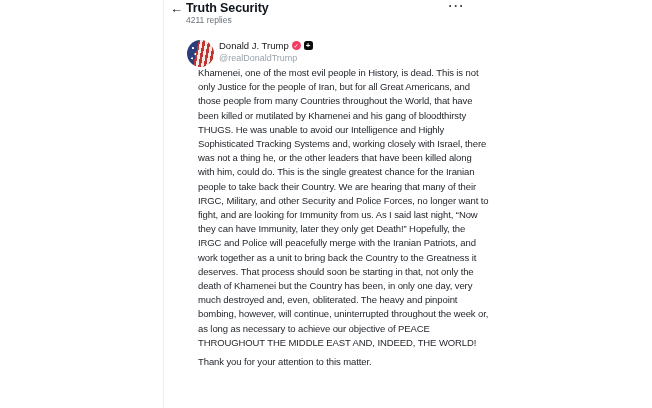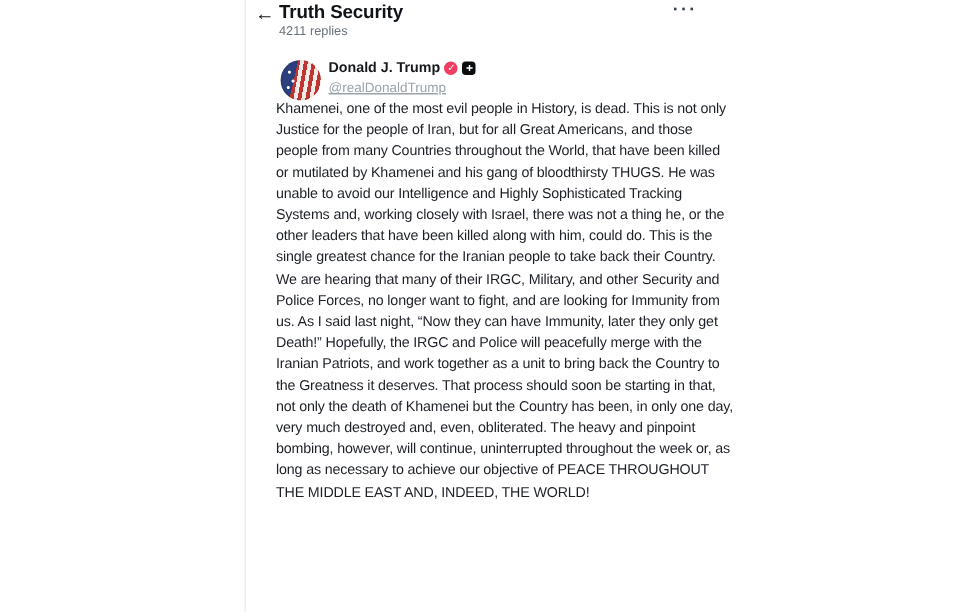--- a/index.html
+++ b/index.html
@@ -41,42 +41,42 @@
       radial-gradient(circle at 19% 68%, #ffffff 0 0.7px, rgba(255,255,255,0) 1.3px),
       linear-gradient(103deg, #2c3f7c 0 36%, rgba(0,0,0,0) 36%),
       repeating-linear-gradient(100deg, #c13434 0 2.6px, #f1ece4 2.6px 5.2px);
     box-shadow:0 0 0 1px rgba(0,0,0,0.06) inset;
   }
   .name-row{
     position:absolute;left:55px;top:40px;display:flex;align-items:center;gap:3px;
     white-space:nowrap;
   }
   .display-name{
-    font-size:9.5px;font-weight:bold;color:#16181c;line-height:11px;cursor:pointer;
+    font-size:9.5px;font-weight:normal;color:#16181c;line-height:11px;cursor:pointer;
   }
   .v-badge{
     width:9px;height:9px;border-radius:50%;background:#f23d61;color:#ffffff;
     display:inline-flex;align-items:center;justify-content:center;
     font-size:6.5px;font-weight:bold;line-height:9px;
   }
   .p-badge{
     width:9px;height:9px;border-radius:2.5px;background:#0b0c0e;color:#ffffff;
     display:inline-flex;align-items:center;justify-content:center;
     font-size:8px;font-weight:bold;line-height:9px;cursor:pointer;
   }
   .handle{
     position:absolute;left:55px;top:53px;
-    font-size:9px;color:#9aa3ac;line-height:10px;cursor:pointer;white-space:nowrap;text-decoration:underline;
+    font-size:9px;color:#9aa3ac;line-height:10px;cursor:pointer;white-space:nowrap;
   }
   
   .post-body{
     position:absolute;left:20px;top:66px;width:305px;
     font-size:9.5px;line-height:14.2px;letter-spacing:-0.1px;color:#1d2127;
   }
-  .post-body p{margin:0 0 5px 0;}
+  .post-body p{margin:0 0 5px 14px;}
 </style>
 </head>
 <body>
 
 <div class="canvas">
   <div class="column">
 
     <button class="back-btn">
       <span>←</span>
     </button>
@@ -98,17 +98,18 @@
           </span>
         <span class="p-badge">
             <span>+</span>
           </span>
       </div>
 
       <div class="handle">@realDonaldTrump</div>
 
       <div class="post-body">
           <p>Khamenei, one of the most evil people in History, is dead. This is not only Justice for the people of Iran, but for all Great Americans, and those people from many Countries throughout the World, that have been killed or mutilated by Khamenei and his gang of bloodthirsty THUGS. He was unable to avoid our Intelligence and Highly Sophisticated Tracking Systems and, working closely with Israel, there was not a thing he, or the other leaders that have been killed along with him, could do. This is the single greatest chance for the Iranian people to take back their Country. We are hearing that many of their IRGC, Military, and other Security and Police Forces, no longer want to fight, and are looking for Immunity from us. As I said last night, “Now they can have Immunity, later they only get Death!” Hopefully, the IRGC and Police will peacefully merge with the Iranian Patriots, and work together as a unit to bring back the Country to the Greatness it deserves. That process should soon be starting in that, not only the death of Khamenei but the Country has been, in only one day, very much destroyed and, even, obliterated. The heavy and pinpoint bombing, however, will continue, uninterrupted throughout the week or, as long as necessary to achieve our objective of PEACE THROUGHOUT THE MIDDLE EAST AND, INDEED, THE WORLD!</p>
+          <p>Thank you for your attention to this matter.</p>
         </div>
     </article>
 
   </div>
 </div>
 
 </body></html>

